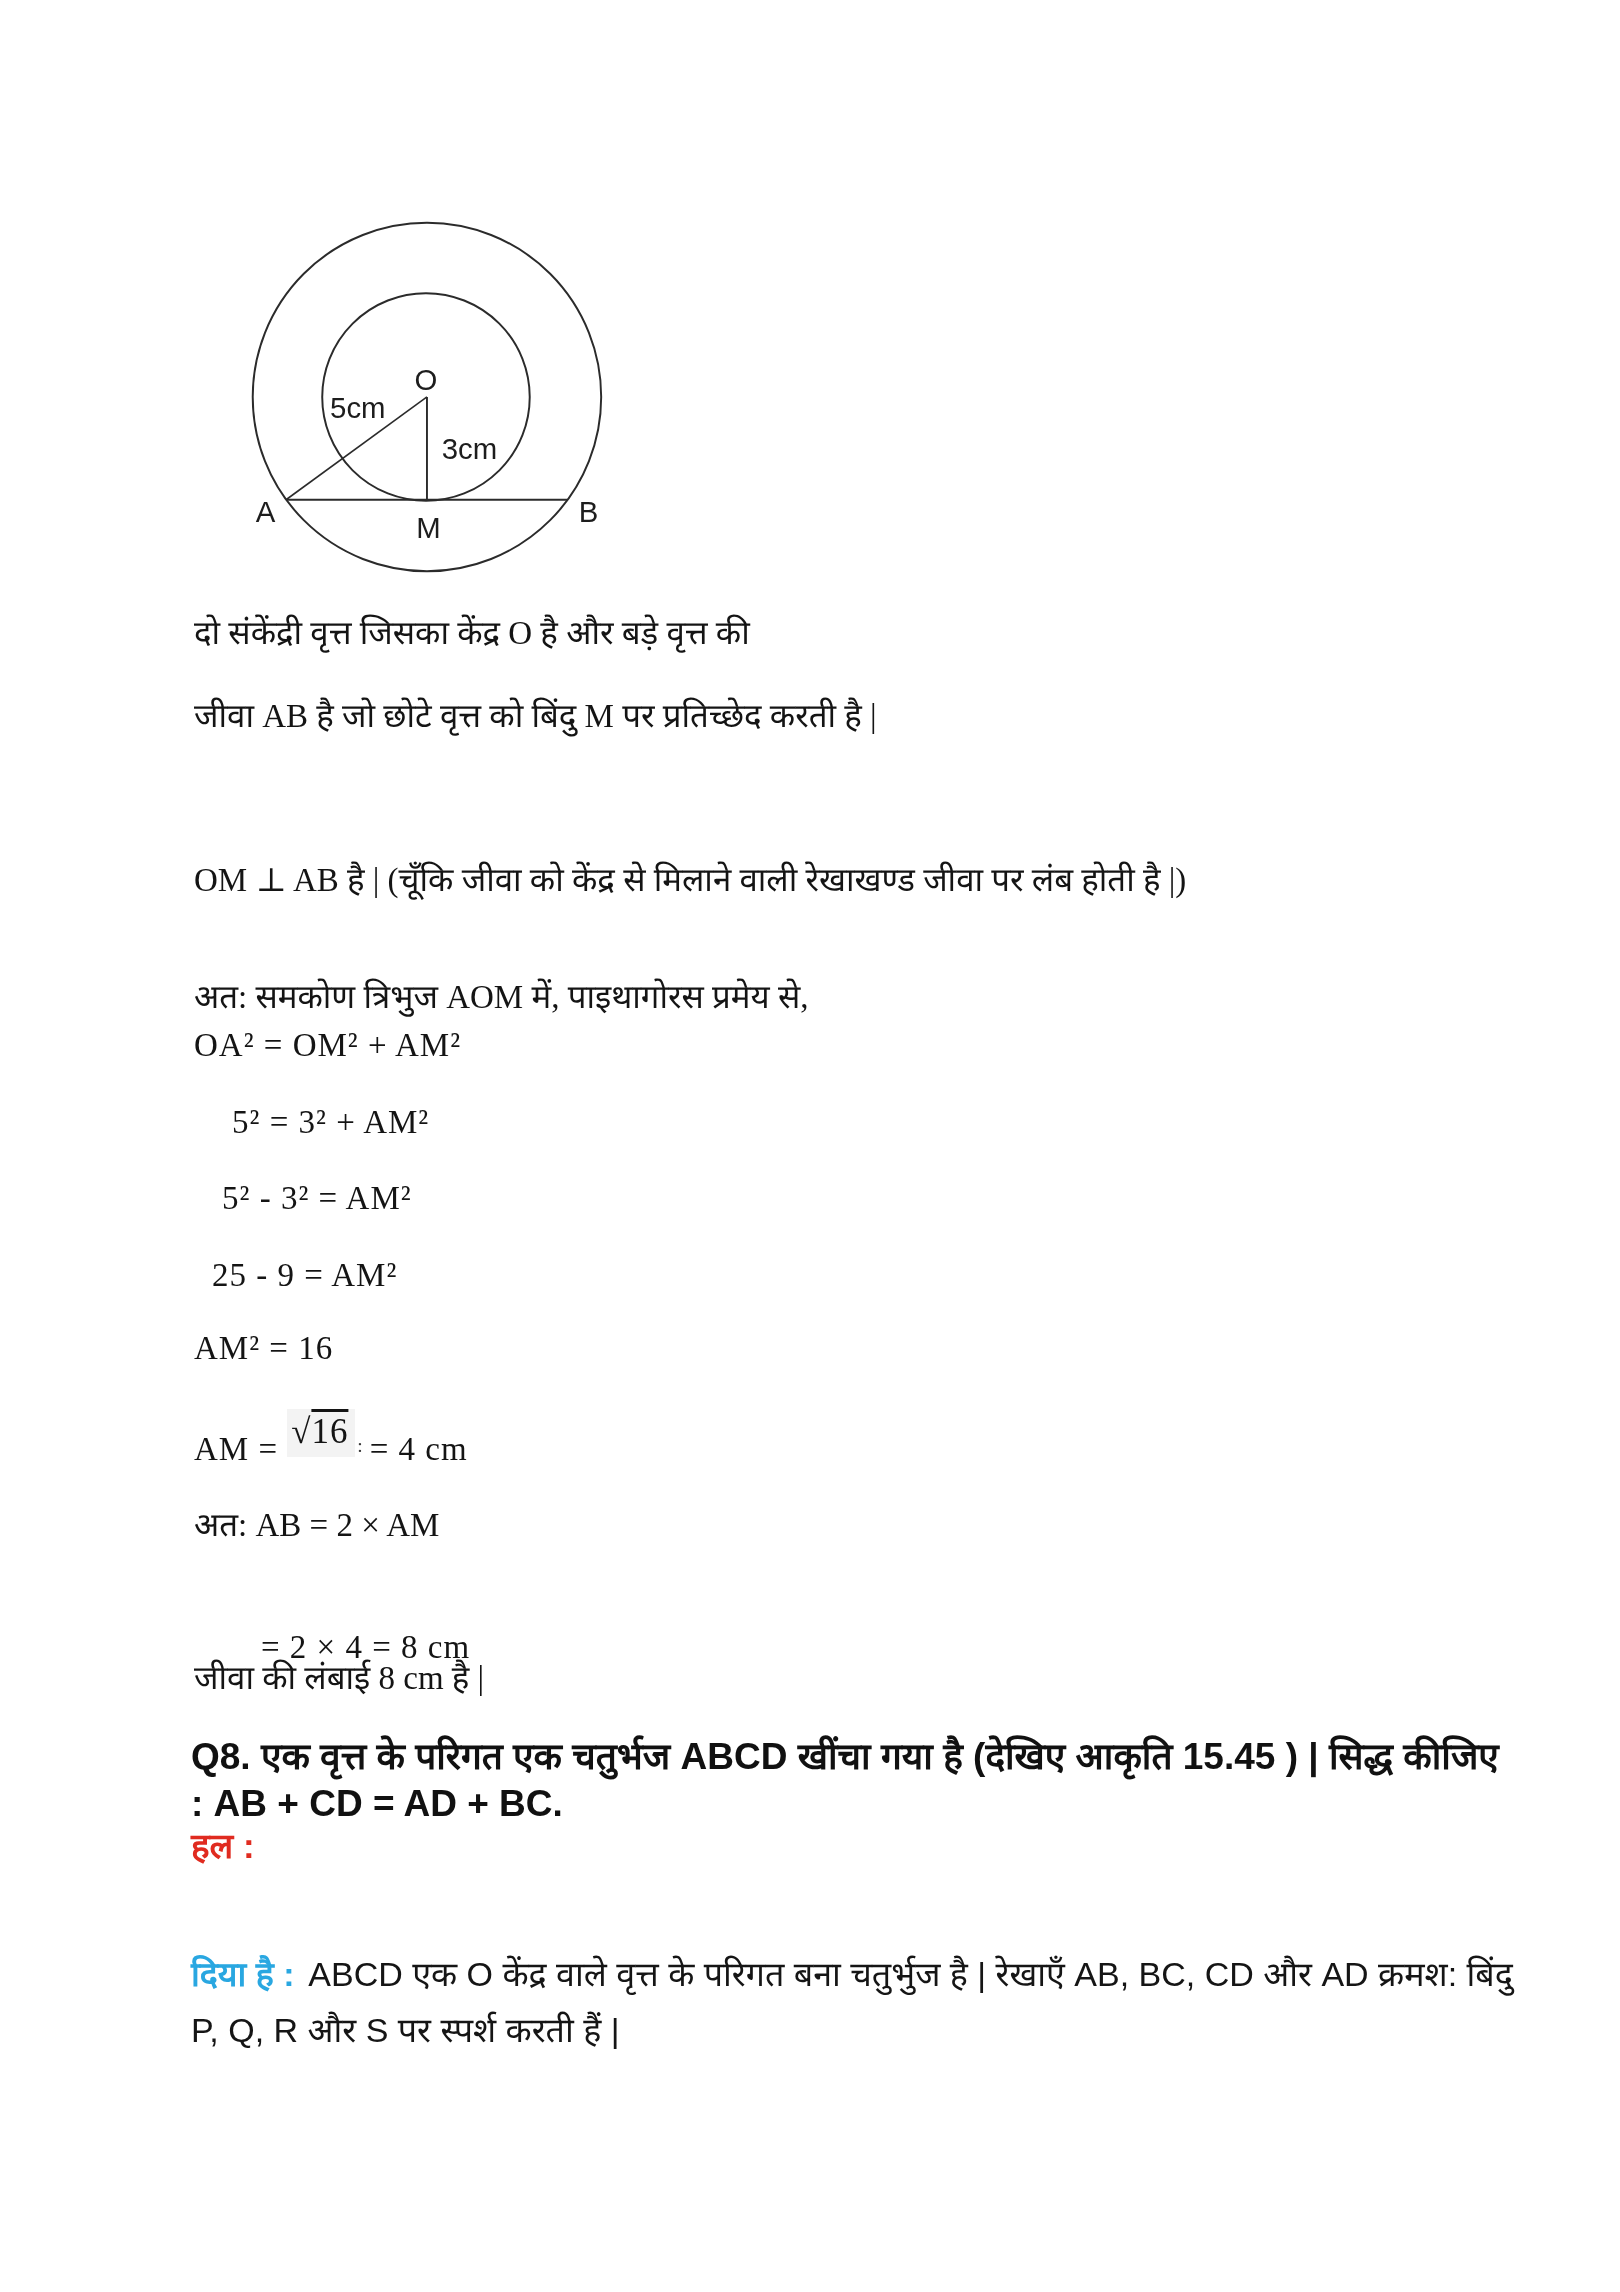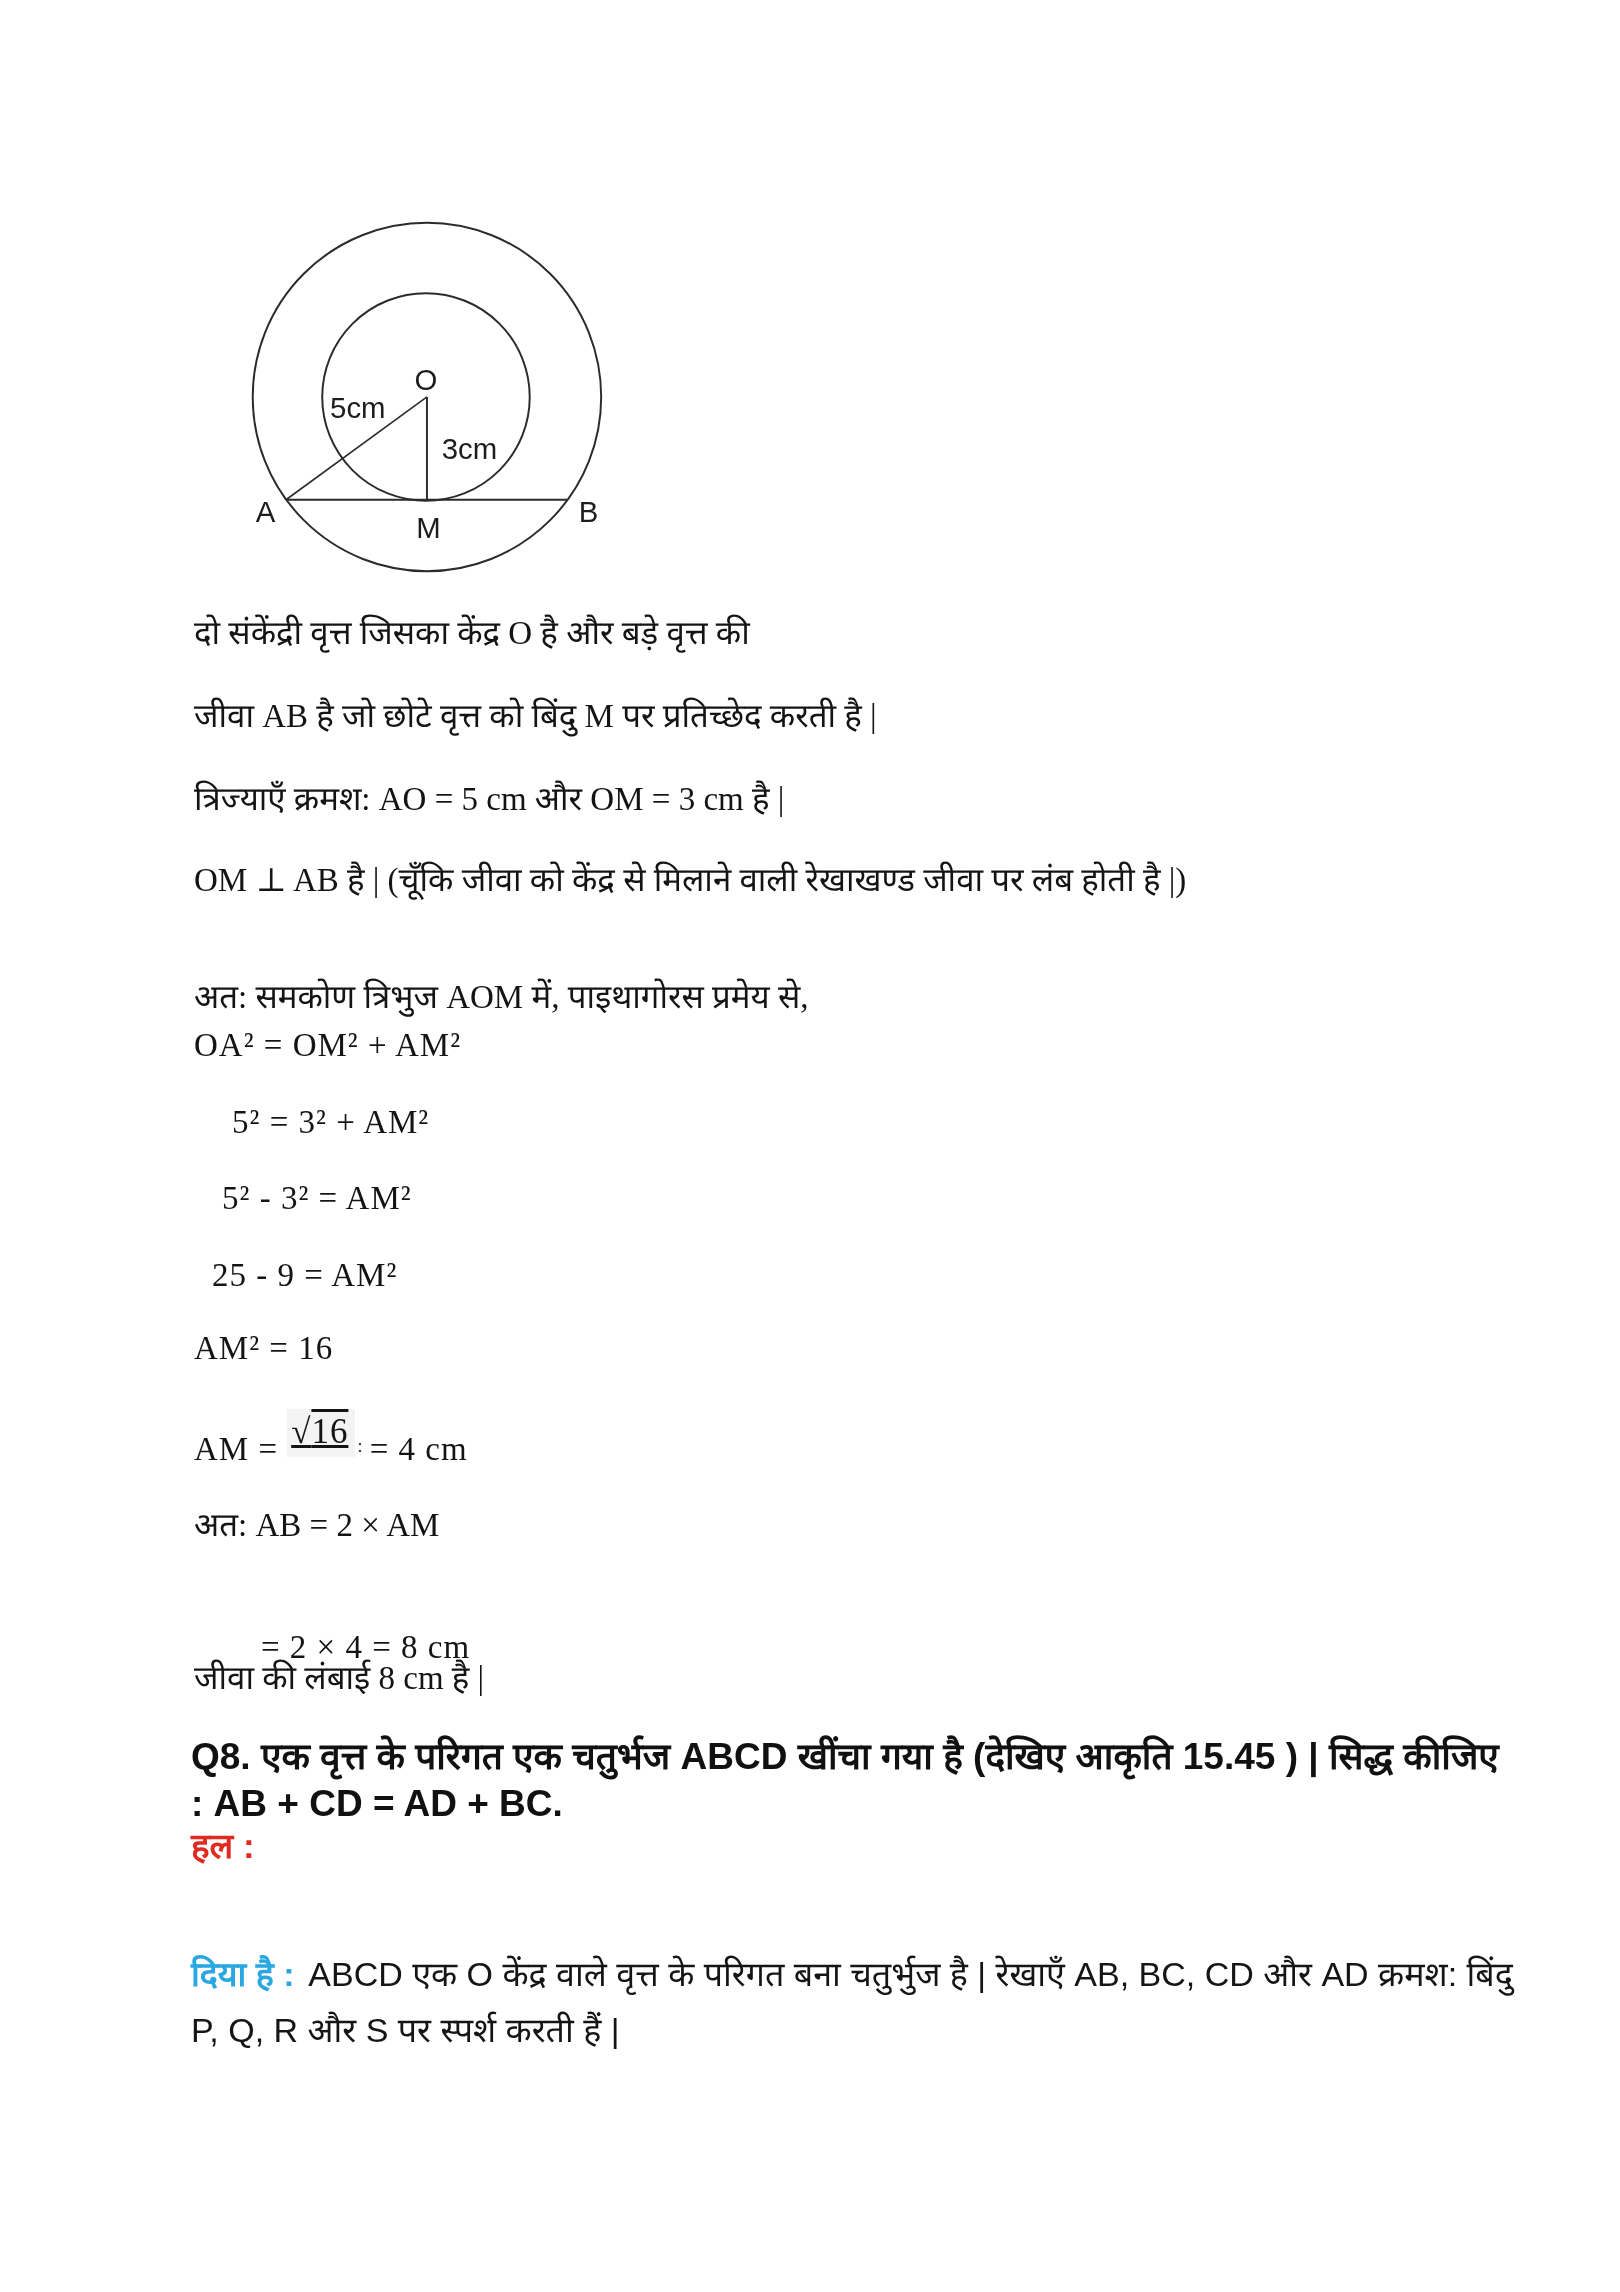--- a/index.html
+++ b/index.html
@@ -20,21 +20,20 @@
     color:#141414;
   }
   .eq{font-family:"Liberation Serif","DejaVu Serif",serif;letter-spacing:1px;}
   .sqrt-box{
     display:inline-block;
     position:relative;
     top:-16.7px;
     background:#f3f3f3;
     padding:1px 6.9px 2.9px 3.9px;
     font-size:35px;
-    text-decoration:underline;
   }
   .radicand{text-decoration:overline;}
   .artifact{
     display:inline-block;
     position:relative;
     top:-7.8px;
     font-size:19.6px;
     color:#3a3a3a;
     margin:0 5.9px 0 2px;
   }
@@ -95,21 +94,20 @@
     <text x="190" y="186" text-anchor="middle">O</text>
     <text x="92" y="214">5cm</text>
     <text x="206" y="256">3cm</text>
     <text x="16" y="321">A</text>
     <text x="180" y="337">M</text>
     <text x="346" y="321">B</text>
   </svg>
 
   <div class="line" style="left:194px;top:613px;">दो संकेंद्री वृत्त जिसका केंद्र O है और बड़े वृत्त की</div>
   <div class="line" style="left:194px;top:696px;">जीवा AB है जो छोटे वृत्त को बिंदु M पर प्रतिच्छेद करती है |</div>
-  <div class="line" style="left:194px;top:779px;">त्रिज्याएँ क्रमश: AO = 5 cm और OM = 3 cm है |</div>
   <div class="line" style="left:194px;top:860px;">OM ⊥ AB है | (चूँकि जीवा को केंद्र से मिलाने वाली रेखाखण्ड जीवा पर लंब होती है |)</div>
   <div class="line" style="left:194px;top:943px;margin-top:34px;">अत: समकोण त्रिभुज AOM में, पाइथागोरस प्रमेय से,</div>
 
   <div class="line eq" style="left:194px;top:1025px;">OA² = OM² + AM²</div>
   <div class="line eq" style="left:232px;top:1102px;">5² = 3² + AM²</div>
   <div class="line eq" style="left:222px;top:1178px;">5² - 3² = AM²</div>
   <div class="line eq" style="left:212px;top:1255px;">25 - 9 = AM²</div>
   <div class="line eq" style="left:194px;top:1328px;">AM² = 16</div>
 
   <div class="line eq" style="left:194px;top:1426px;">

